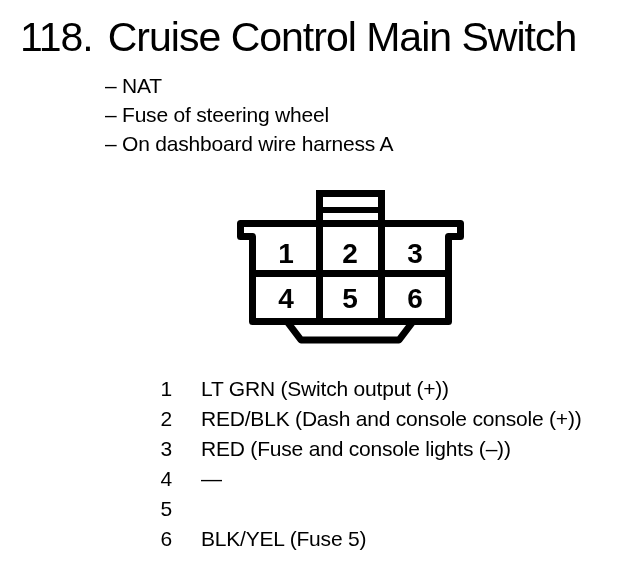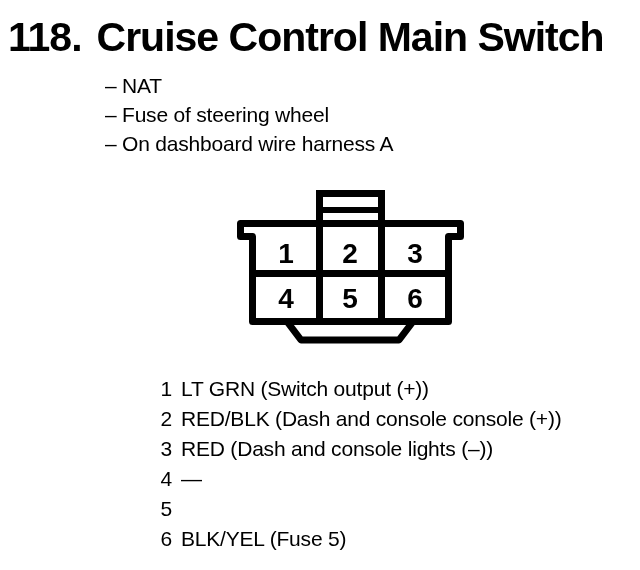--- a/index.html
+++ b/index.html
@@ -9,24 +9,24 @@
     height: 570px;
     background: #ffffff;
     color: #000000;
     font-family: "Liberation Sans", sans-serif;
     overflow: hidden;
   }
 
   
   .title {
     position: absolute;
-    left: 8px;
+    left: 20px;
     top: 17px;
     font-size: 41px;
-    font-weight: bold;
+    font-weight: normal;
     letter-spacing: -1px;
     line-height: 1;
     white-space: nowrap;
   }
   .title .title-text { margin-left: 15px; }
 
   
   .notes {
     position: absolute;
     left: 105px;
@@ -60,21 +60,21 @@
   .pinout {
     position: absolute;
     left: 158px;
     top: 374px;
     font-size: 21px;
     line-height: 30px;
     letter-spacing: -0.2px;
   }
   .pin-row { display: flex; }
   .pin-num { width: 14px; flex: 0 0 14px; text-align: right; margin-right: 9px; }
-  .pin-desc { white-space: nowrap; }
+  .pin-desc { white-space: nowrap; margin-left: 20px; }
 </style>
 </head>
 <body>
 
 <div class="page">
 
   <div class="title">
     <span class="title-num">118.</span><span class="title-text">Cruise Control Main Switch</span>
   </div>
 
@@ -122,21 +122,21 @@
     <div class="pin-row">
       <span class="pin-num">1</span>
       <span class="pin-desc">LT GRN (Switch output (+))</span>
     </div>
     <div class="pin-row">
       <span class="pin-num">2</span>
       <span class="pin-desc">RED/BLK (Dash and console console (+))</span>
     </div>
     <div class="pin-row">
       <span class="pin-num">3</span>
-      <span class="pin-desc">RED (Dash and console lights (–))</span>
+      <span class="pin-desc">RED (Fuse and console lights (–))</span>
     </div>
     <div class="pin-row">
       <span class="pin-num">4</span>
       <span class="pin-desc">—</span>
     </div>
     <div class="pin-row">
       <span class="pin-num">5</span>
     </div>
     <div class="pin-row">
       <span class="pin-num">6</span>

